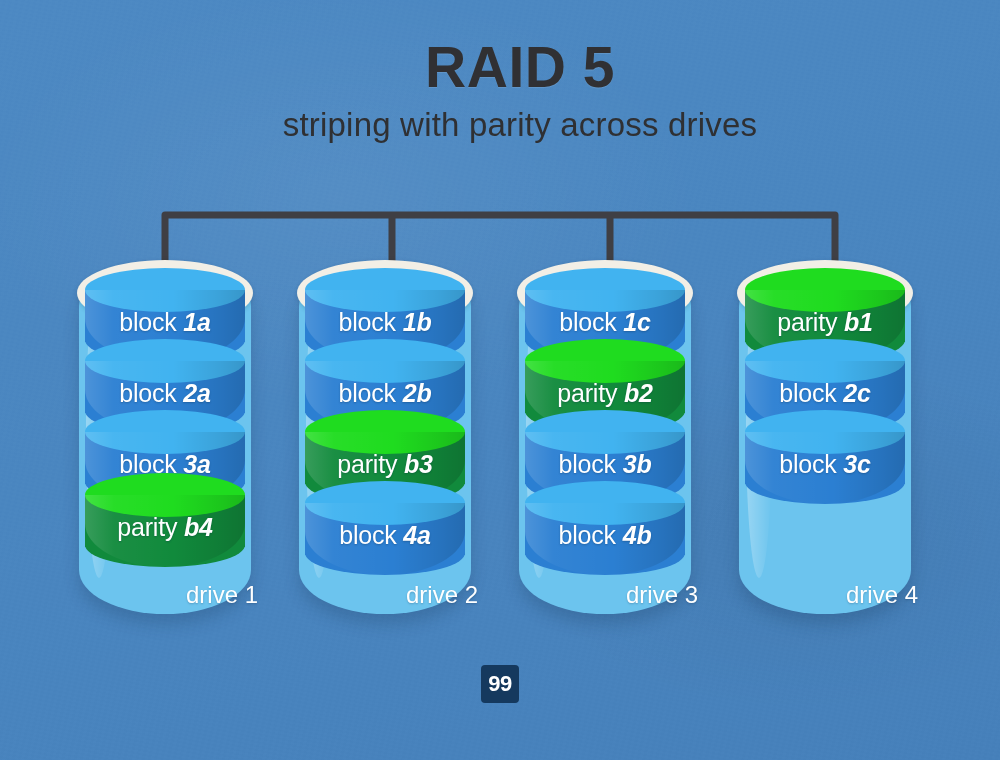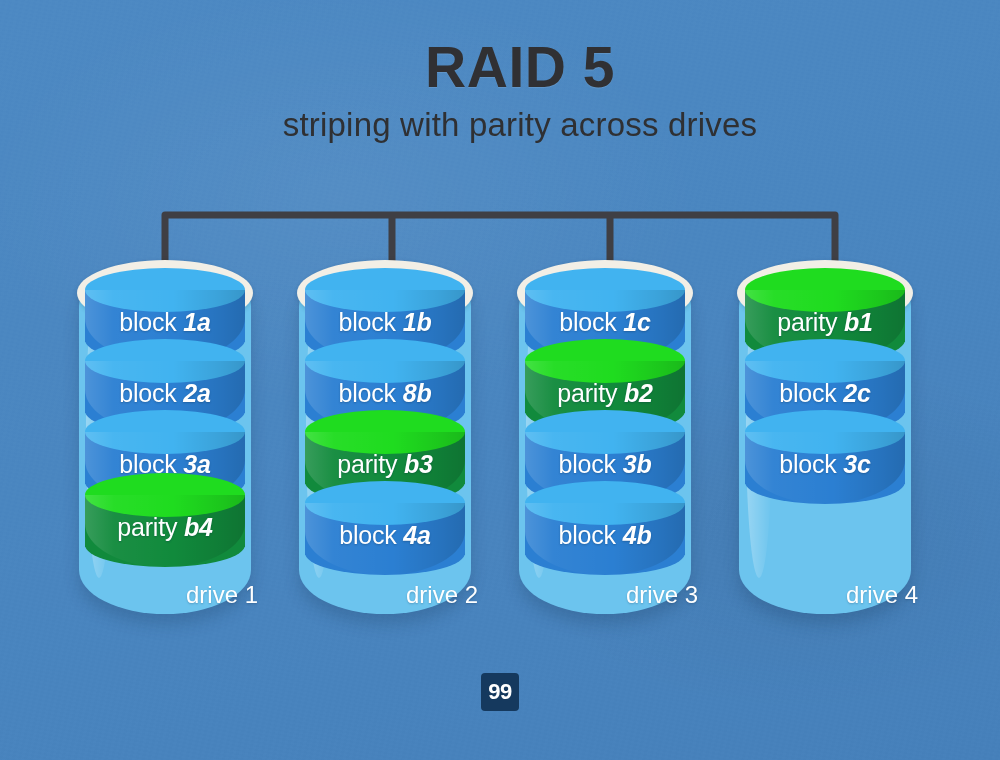--- a/index.html
+++ b/index.html
@@ -196,21 +196,20 @@
   
   #footer {
     position: absolute;
     left: 0;
     top: 665px;
     width: 1000px;
     display: flex;
     align-items: center;
     justify-content: center;
     gap: 11px;
-    margin-top: 8px;
   }
   #logo-mark {
     width: 38px;
     height: 38px;
     border-radius: 4px;
     background: #15395e;
     display: flex;
     align-items: center;
     justify-content: center;
     color: #ffffff;
@@ -288,21 +287,21 @@
             <div class="disc-body"></div>
             <div class="disc-top"></div>
             <div class="disc-shade"></div>
             <div class="disc-label"><span>block</span> <b>1b</b></div>
           </div>
           <div class="band" style="top: 71px; z-index: 11;">
             <div class="disc-bottom"></div>
             <div class="disc-body"></div>
             <div class="disc-top"></div>
             <div class="disc-shade"></div>
-            <div class="disc-label"><span>block</span> <b>8b</b></div>
+            <div class="disc-label"><span>block</span> <b>2b</b></div>
           </div>
           <div class="band parity" style="top: 142px; z-index: 12;">
             <div class="disc-bottom"></div>
             <div class="disc-body"></div>
             <div class="disc-top"></div>
             <div class="disc-shade"></div>
             <div class="disc-label"><span>parity</span> <b>b3</b></div>
           </div>
           <div class="band" style="top: 213px; z-index: 13;">
             <div class="disc-bottom"></div>

